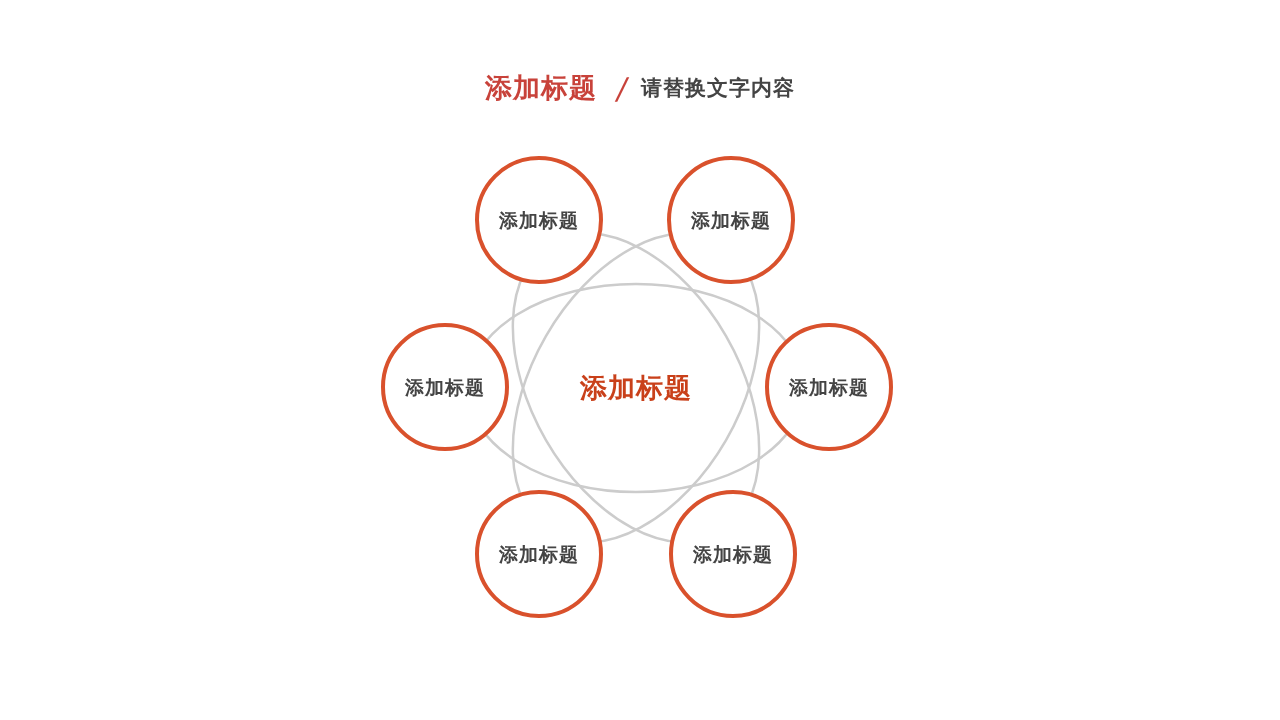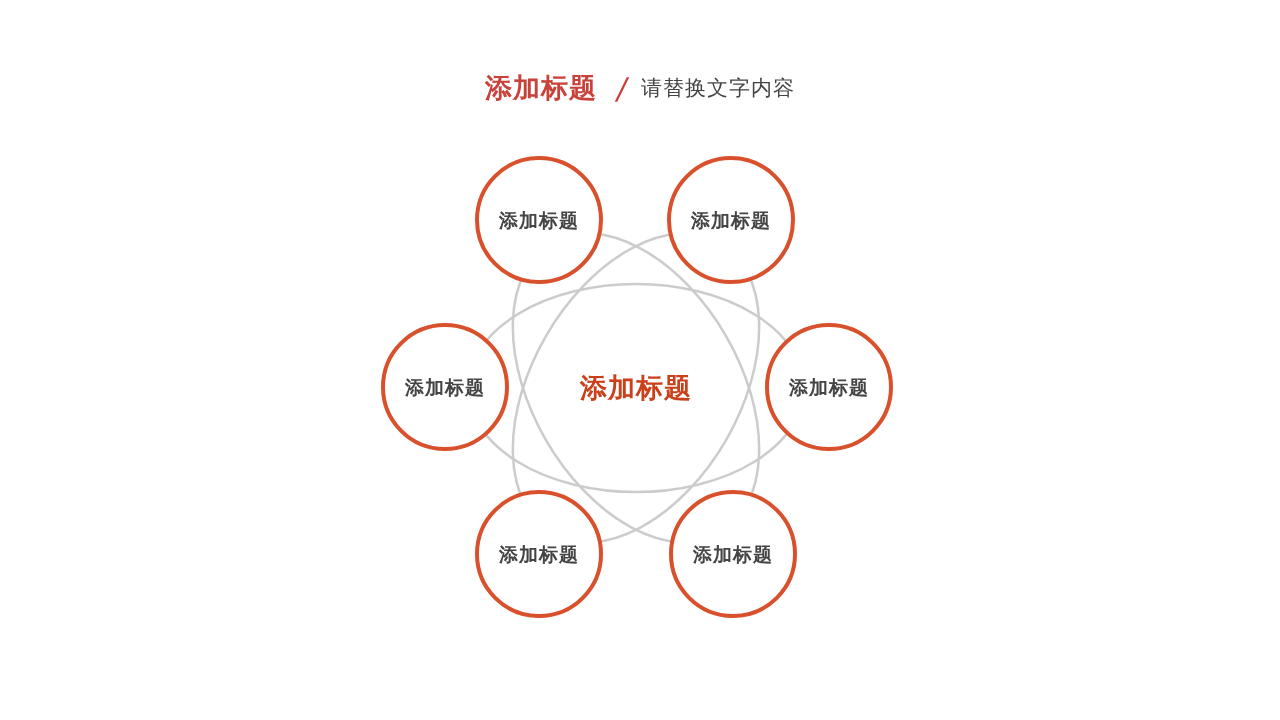--- a/index.html
+++ b/index.html
@@ -6,21 +6,21 @@
   body {
     width: 1280px; height: 720px; background: #ffffff; position: relative; overflow: hidden;
     font-family: "DejaVu Sans", "Liberation Sans", sans-serif;
   }
   .title-row {
     position: absolute; left: 0; top: 66px; width: 1280px; height: 44px;
     display: flex; justify-content: center; align-items: center; gap: 10px;
   }
   .title-main { color: #C8423A; font-size: 27px; font-weight: bold; letter-spacing: 1px; }
   .title-slash { color: #C8423A; font-size: 30px; font-weight: normal; margin: 0 4px 0 10px; transform: skewX(-10deg); display:inline-block; }
-  .title-sub { color: #444444; font-size: 21px; font-weight: normal; letter-spacing: 1px; margin-top: 0; }
+  .title-sub { color: #444444; font-size: 21px; font-weight: bold; letter-spacing: 1px; margin-top: 0; }
 
   svg.diagram { position: absolute; left: 0; top: 0; }
 
   .node {
     position: absolute; width: 128px; height: 128px; border-radius: 50%;
     box-sizing: border-box; border: 4px solid #D9512C; background: #ffffff;
     display: flex; align-items: center; justify-content: center; text-align: center;
   }
   .node-label {
     width: 80px; color: #444444; font-size: 19px; font-weight: bold; line-height: 34px;

